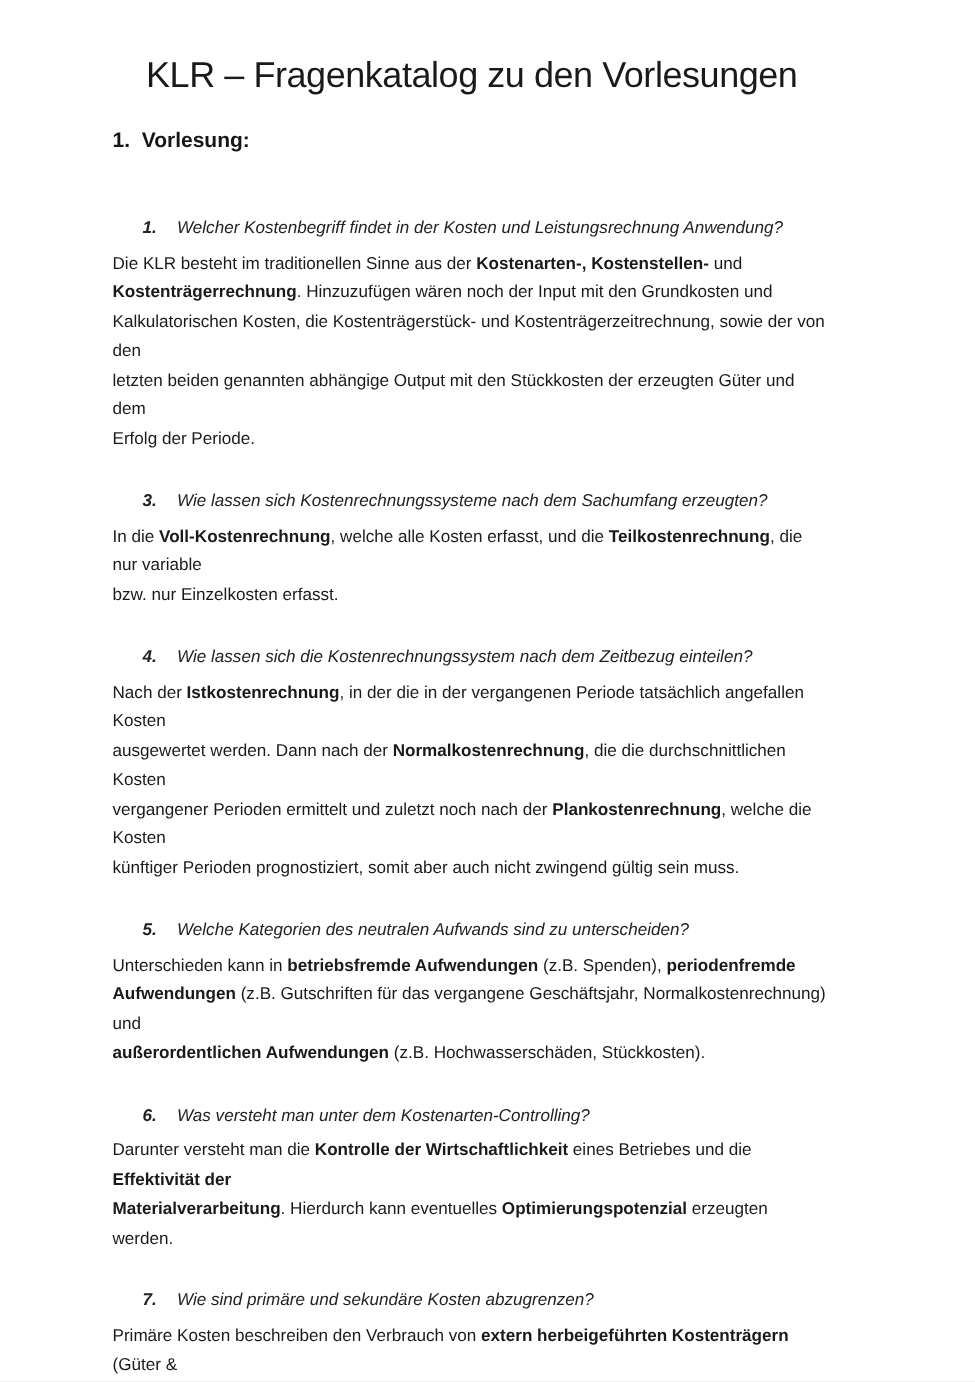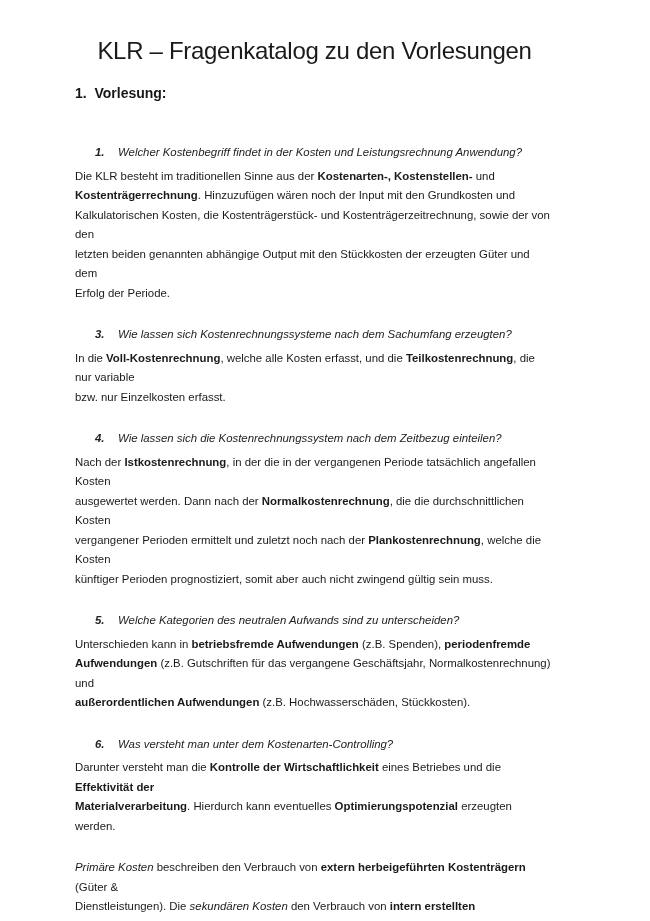--- a/index.html
+++ b/index.html
@@ -46,21 +46,21 @@
     font-weight: 700;
   }
   .answer {
     margin: 0 0 22px 0;
     font-size: 11.4px;
     line-height: 19.5px;
     white-space: pre-wrap;
     color: #1a1a1a;
   }
   .run.bold { font-weight: 700; }
-  .run.italic { font-style: italic; }
+  .run.italic { }
   .run.normal { font-weight: 400; font-style: normal; }
 </style>
 </head>
 <body>
 
 <div class="page">
   <h1 class="title">KLR – Fragenkatalog zu den Vorlesungen</h1>
   <h2 class="section-heading">1.  Vorlesung:</h2>
   <div id="qa-list">
       <div class="qa-block">
@@ -90,17 +90,18 @@
         <p class="answer"><span class="run normal">Unterschieden kann in </span><span class="run bold">betriebsfremde Aufwendungen</span><span class="run normal"> (z.B. Spenden), </span><span class="run bold">periodenfremde
 Aufwendungen</span><span class="run normal"> (z.B. Gutschriften für das vergangene Geschäftsjahr, Normalkostenrechnung) und
 </span><span class="run bold">außerordentlichen Aufwendungen</span><span class="run normal"> (z.B. Hochwasserschäden, Stückkosten).</span></p>
       </div>
       <div class="qa-block">
         <div class="question"><span class="q-num">6.</span><span class="q-text">Was versteht man unter dem Kostenarten-Controlling?</span></div>
         <p class="answer"><span class="run normal">Darunter versteht man die </span><span class="run bold">Kontrolle der Wirtschaftlichkeit</span><span class="run normal"> eines Betriebes und die </span><span class="run bold">Effektivität der
 Materialverarbeitung</span><span class="run normal">. Hierdurch kann eventuelles </span><span class="run bold">Optimierungspotenzial</span><span class="run normal"> erzeugten werden.</span></p>
       </div>
       <div class="qa-block">
+        <div class="question"><span class="q-num">7.</span><span class="q-text">Wie sind primäre und sekundäre Kosten abzugrenzen?</span></div>
         <p class="answer"><span class="run italic">Primäre Kosten</span><span class="run normal"> beschreiben den Verbrauch von </span><span class="run bold">extern herbeigeführten Kostenträgern</span><span class="run normal"> (Güter &amp;
 Dienstleistungen). Die </span><span class="run italic">sekundären Kosten</span><span class="run normal"> den Verbrauch von </span><span class="run bold">intern erstellten Kostenträgern</span><span class="run normal">.</span></p>
       </div>
     </div>
 </div>
 
 </body></html>

